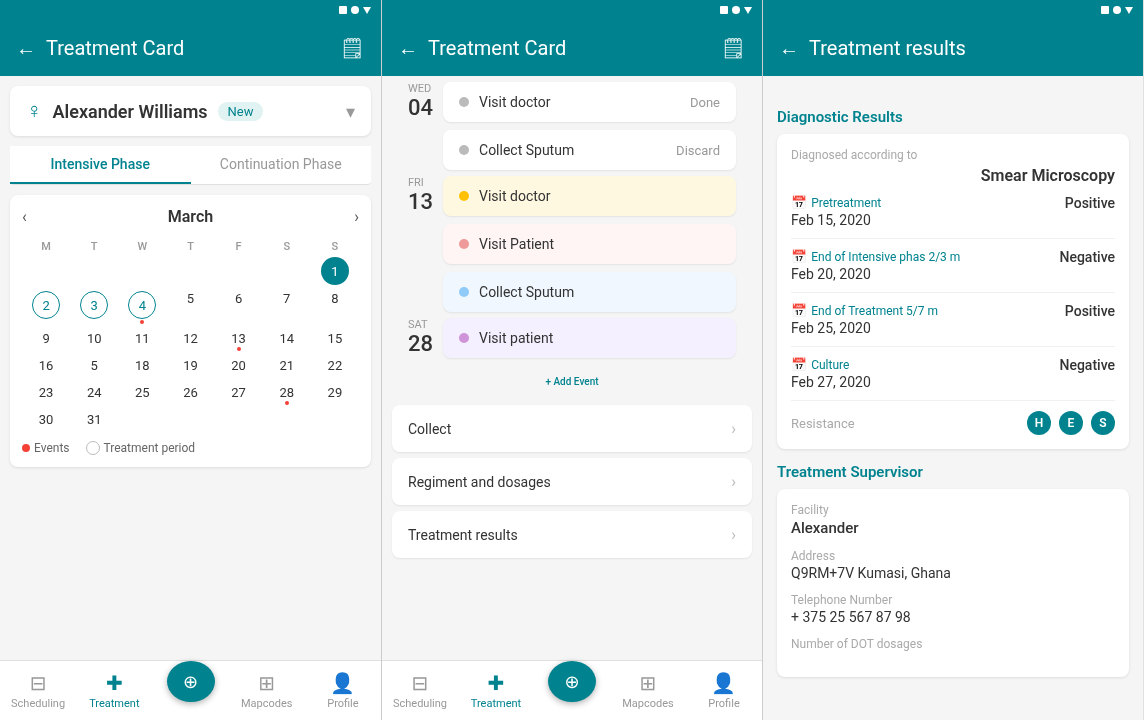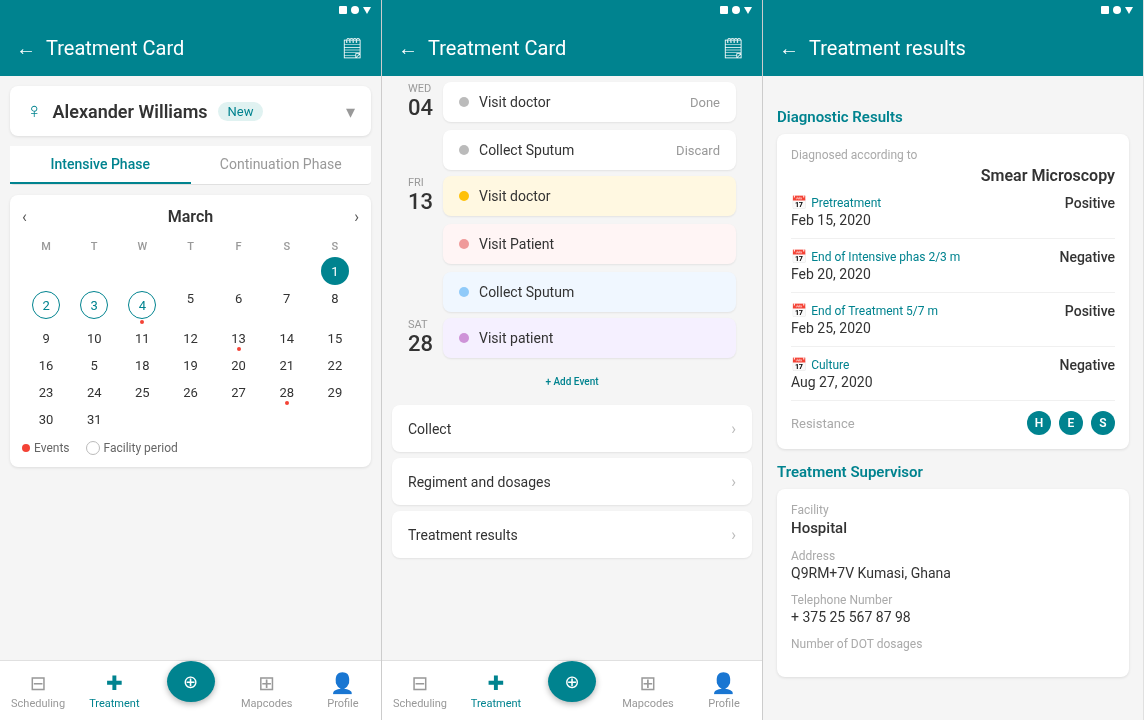--- a/index.html
+++ b/index.html
@@ -477,21 +477,21 @@
             <div class="cal-day empty"></div>
           </div>
         </div>
         <div class="calendar-legend">
           <div class="legend-item">
             <div class="legend-dot"></div>
             <span>Events</span>
           </div>
           <div class="legend-item">
             <div class="legend-circle"></div>
-            <span>Facility period</span>
+            <span>Treatment period</span>
           </div>
         </div>
       </div>
     </div>
 
     <div class="bottom-nav">
       <div class="nav-item">
         <span class="nav-icon">⊟</span>
         <span>Scheduling</span>
       </div>
@@ -700,41 +700,41 @@
             </div>
             <div class="diag-row-right positive">Positive</div>
           </div>
 
           <div class="diag-row">
             <div class="diag-row-left">
               <div class="diag-type">
                 <span class="cal-icon">📅</span>
                 <span>Culture</span>
               </div>
-              <div class="diag-date">Aug 27, 2020</div>
+              <div class="diag-date">Feb 27, 2020</div>
             </div>
             <div class="diag-row-right negative">Negative</div>
           </div>
 
           <div class="resistance-row">
             <span class="resistance-label">Resistance</span>
             <div class="resistance-badges">
               <div class="res-badge">H</div>
               <div class="res-badge">E</div>
               <div class="res-badge">S</div>
             </div>
           </div>
         </div>
 
         <div class="section-title">Treatment Supervisor</div>
 
         <div class="supervisor-card">
           <div class="sup-field">
             <div class="sup-field-label">Facility</div>
-            <div class="sup-field-value">Hospital</div>
+            <div class="sup-field-value">Alexander</div>
           </div>
           <div class="sup-field">
             <div class="sup-field-label">Address</div>
             <div class="sup-field-value addr">Q9RM+7V Kumasi, Ghana</div>
           </div>
           <div class="sup-field">
             <div class="sup-field-label">Telephone Number</div>
             <div class="sup-field-value phone">+ 375 25 567 87 98</div>
           </div>
           <div class="sup-field">

